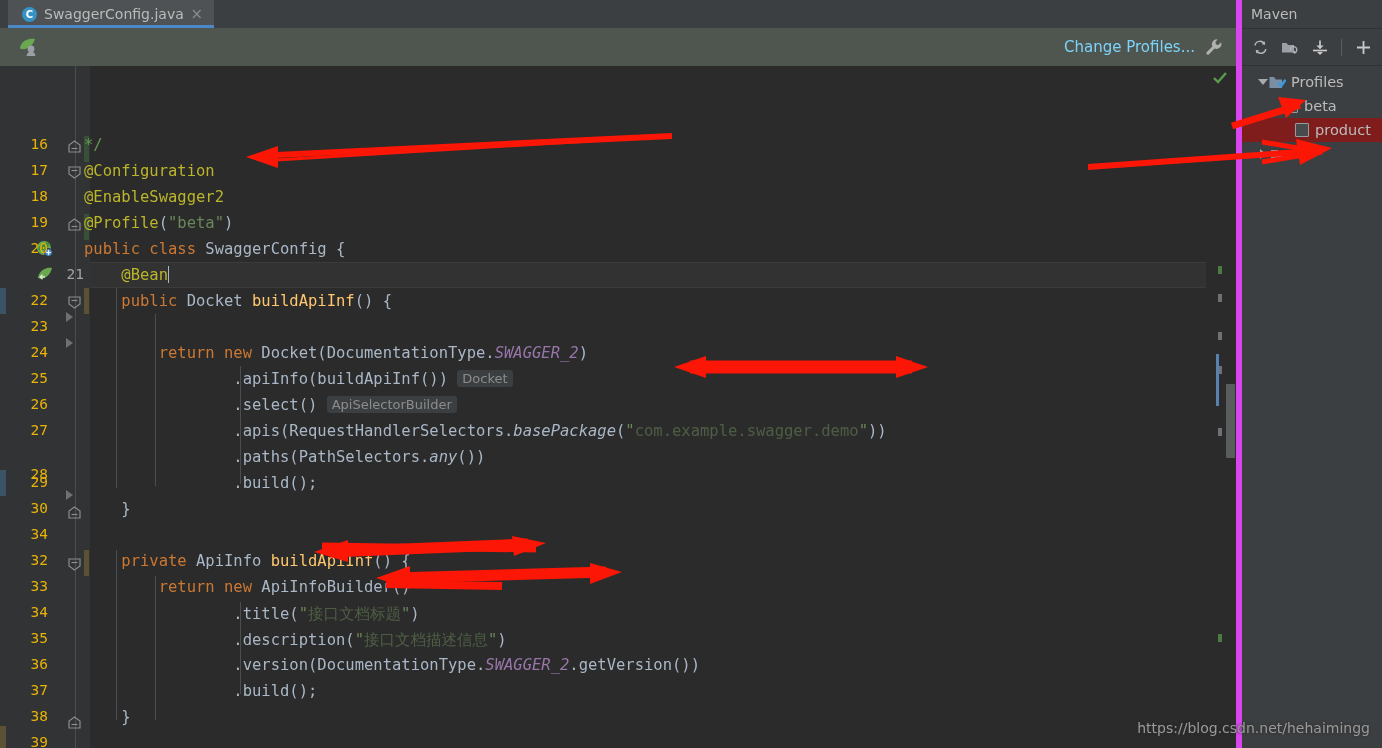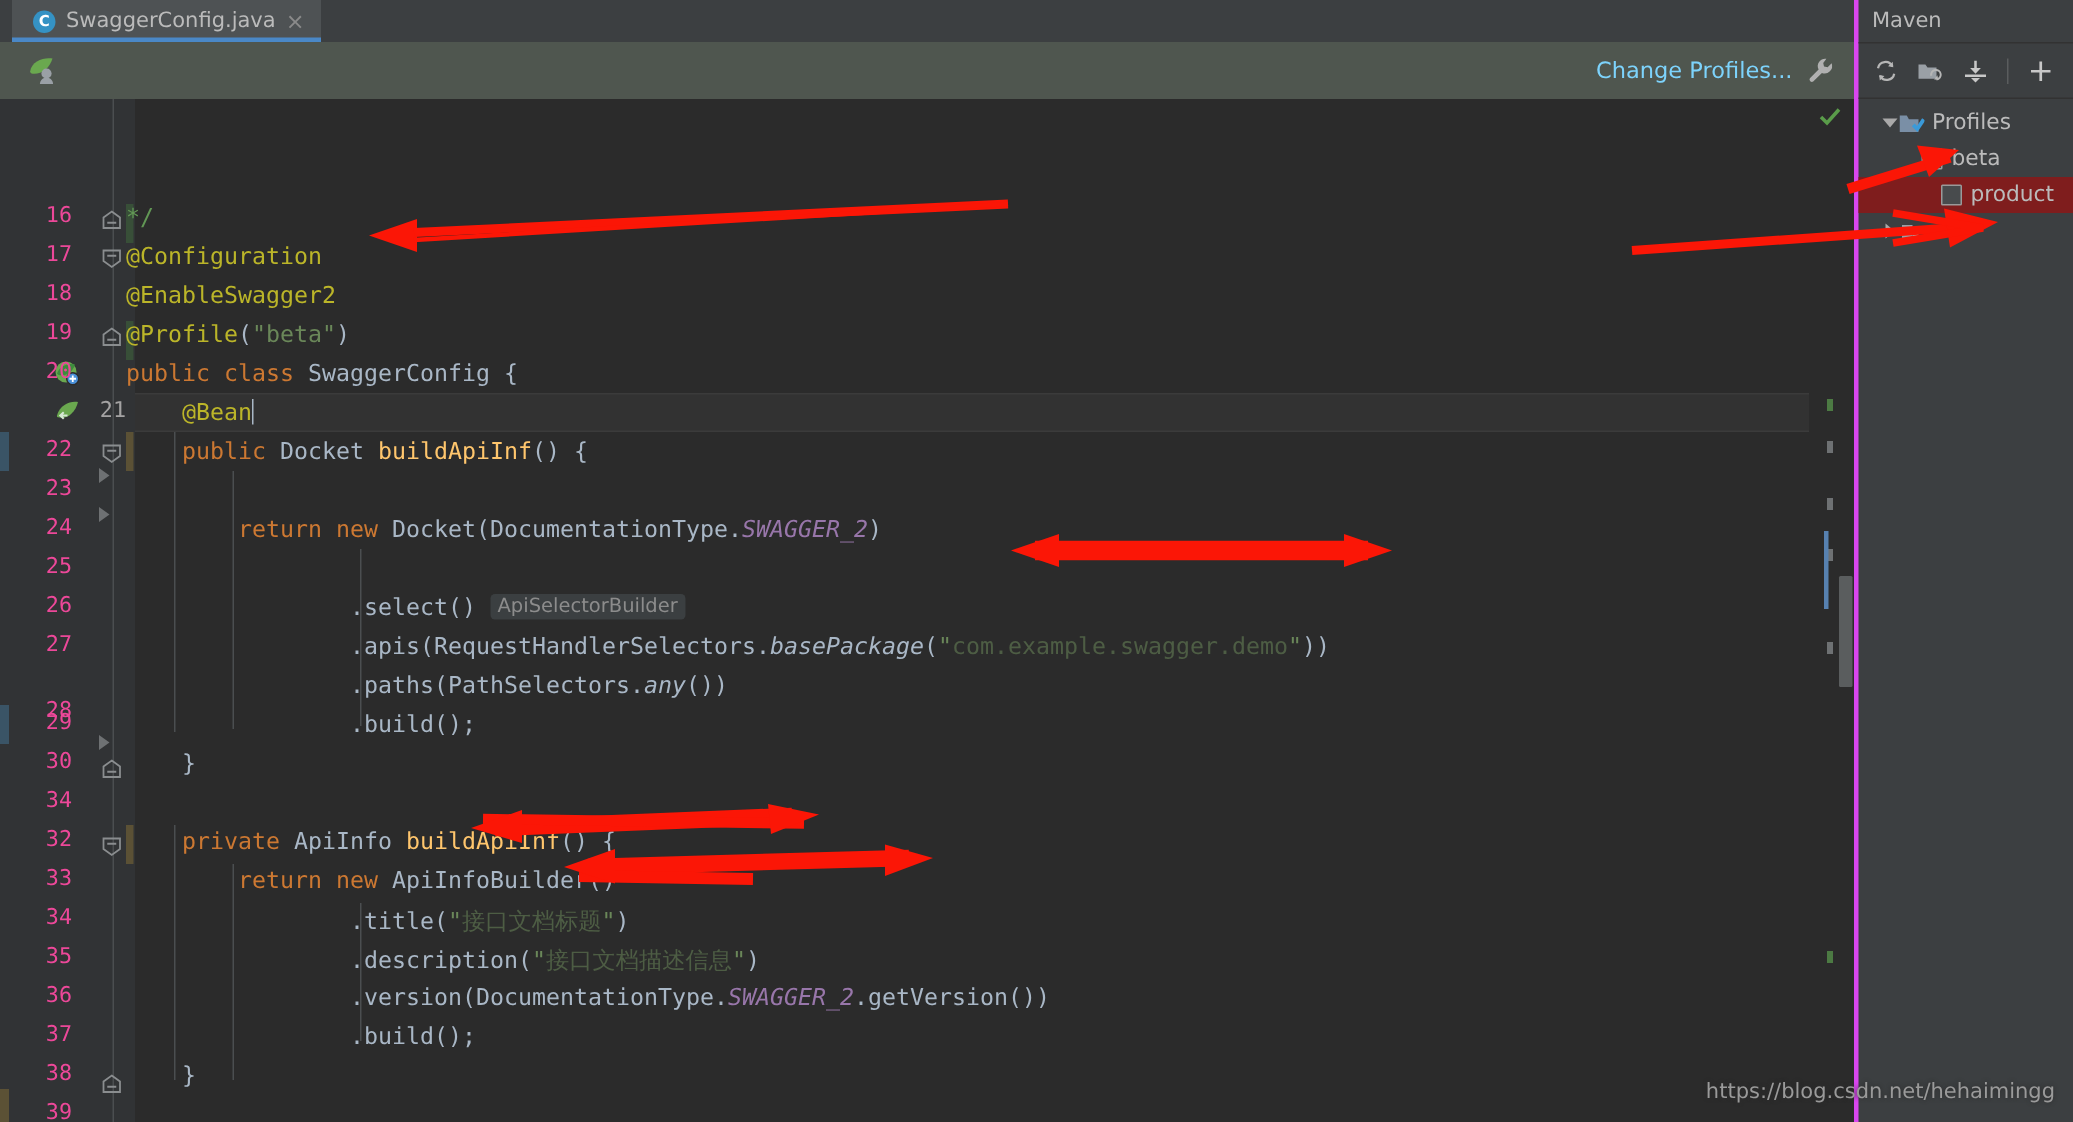--- a/index.html
+++ b/index.html
@@ -96,21 +96,21 @@
     background: #4b4e50;
   }
   #text-layer {
     position: absolute; left: 0; top: 0; width: 100%; height: 100%;
     font-family: "DejaVu Sans Mono", monospace;
     font-size: 15.5px;
   }
   .ln {
     position: absolute; left: 0; width: 48px;
     text-align: right;
-    color: #ec4899; font-size: 14.5px;
+    color: #eab308; font-size: 14.5px;
     font-family: "DejaVu Sans Mono", monospace;
   }
   .ln.cur { color: #a4a3a3; }
   .code {
     position: absolute; left: 84px;
     white-space: pre;
     color: #a9b7c6;
     font-family: "DejaVu Sans Mono", monospace;
     font-size: 15.5px;
   }
@@ -188,21 +188,21 @@
   #caret-marker-blue {
     position: absolute; right: 17px; width: 3px; height: 52px;
     background: #5781b0;
   }
 
   
   #maven-panel {
     position: absolute; left: 1236px; top: 0;
     width: 146px; height: 748px;
     background: #3c3f41;
-    border-left: 3px solid #d946ef;
+    border-left: 6px solid #d946ef;
   }
   #maven-title {
     height: 28px; display: flex; align-items: center;
     padding-left: 9px;
     font-size: 14px; color: #bbbbbb;
     font-family: "DejaVu Sans", sans-serif;
   }
   #maven-toolbar {
     height: 38px; display: flex; align-items: center;
     gap: 6px; padding: 0 6px;
@@ -394,20 +394,21 @@
           <div class="code" style="top: 174px;"><span class="kw">public</span> <span class="kw">class</span> <span class="typ">SwaggerConfig</span> <span class="pnc">{</span></div>
           <div class="ln cur" style="top: 200px; margin-left: 36px;">21</div>
           <div class="code" style="top: 200px;">    <span class="ann">@Bean</span><span class="caret"></span></div>
           <div class="ln" style="top: 226px;">22</div>
           <div class="code" style="top: 226px;">    <span class="kw">public</span> <span class="typ">Docket</span> <span class="mth">buildApiInf</span><span class="pnc">() {</span></div>
           <div class="ln" style="top: 252px;">23</div>
           <div class="code" style="top: 252px;"></div>
           <div class="ln" style="top: 278px;">24</div>
           <div class="code" style="top: 278px;">        <span class="kw">return</span> <span class="kw">new</span> <span class="typ">Docket</span><span class="pnc">(</span><span class="typ">DocumentationType</span><span class="pnc">.</span><span class="stat">SWAGGER_2</span><span class="pnc">)</span></div>
           <div class="ln" style="top: 304px;">25</div>
+          <div class="code" style="top: 304px;">                <span class="pnc">.</span><span class="typ">apiInfo</span><span class="pnc">(</span><span class="typ">buildApiInf</span><span class="pnc">())</span> <span class="hintchip">Docket</span></div>
           <div class="ln" style="top: 330px;">26</div>
           <div class="code" style="top: 330px;">                <span class="pnc">.</span><span class="typ">select</span><span class="pnc">()</span> <span class="hintchip">ApiSelectorBuilder</span></div>
           <div class="ln" style="top: 356px;">27</div>
           <div class="code" style="top: 356px;">                <span class="pnc">.</span><span class="typ">apis</span><span class="pnc">(</span><span class="typ">RequestHandlerSelectors</span><span class="pnc">.</span><span class="itl">basePackage</span><span class="pnc">(</span><span class="str">"</span><span class="str" style="opacity:.55">com.example.swagger.demo</span><span class="str">"</span><span class="pnc">))</span></div>
           <div class="ln" style="top: 400px;">28</div>
           <div class="code" style="top: 382px;">                <span class="pnc">.</span><span class="typ">paths</span><span class="pnc">(</span><span class="typ">PathSelectors</span><span class="pnc">.</span><span class="itl">any</span><span class="pnc">())</span></div>
           <div class="ln" style="top: 408px;">29</div>
           <div class="code" style="top: 408px;">                <span class="pnc">.</span><span class="typ">build</span><span class="pnc">();</span></div>
           <div class="ln" style="top: 434px;">30</div>
           <div class="code" style="top: 434px;">    <span class="pnc">}</span></div>

